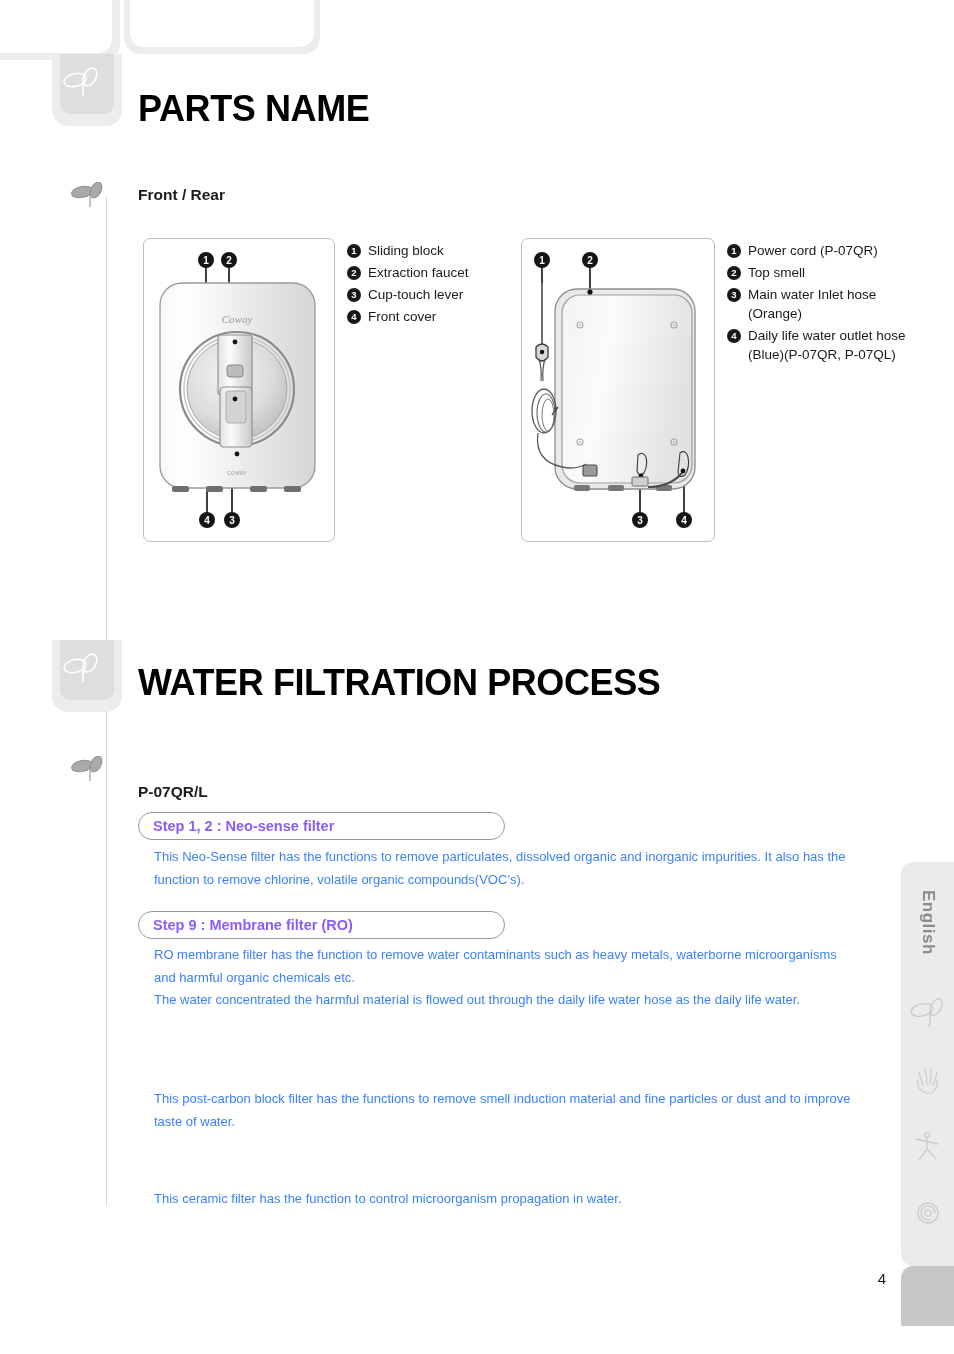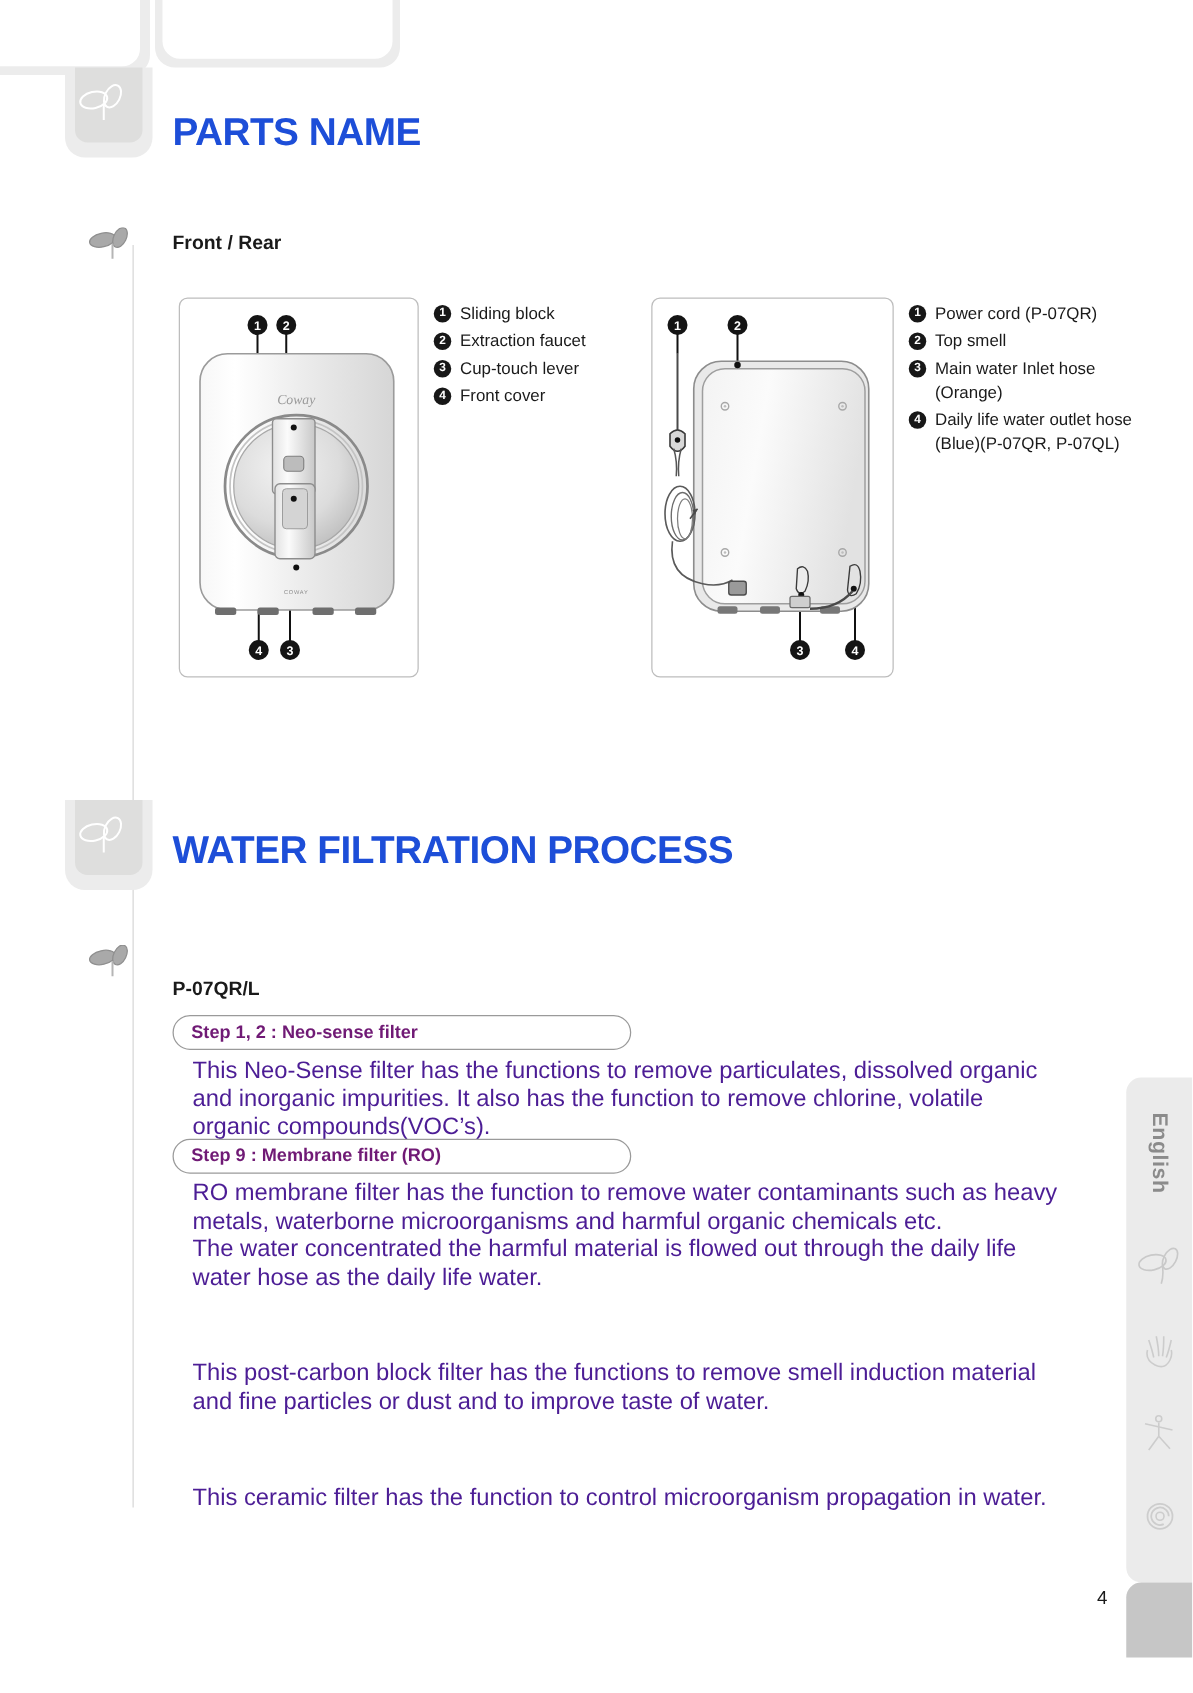--- a/index.html
+++ b/index.html
@@ -82,24 +82,24 @@
     top: 196px;
     width: 1px;
     height: 1010px;
     background: #d8d8d8;
   }
 
   
   .chapter-title {
     position: absolute;
     left: 138px;
-    font-size: 31px;
+    font-size: 36px;
     font-weight: bold;
     letter-spacing: -0.4px;
-    color: #1d4ed8;
+    color: #000000;
     white-space: nowrap;
   }
   #title-parts { top: 88px; }
   #title-filtration { top: 662px; }
 
   
   .subhead {
     position: absolute;
     left: 138px;
     font-size: 15.5px;
@@ -166,30 +166,30 @@
     height: 28px;
     border: 1.4px solid #9a9a9a;
     border-radius: 14px;
     background: #ffffff;
     box-sizing: border-box;
     display: flex;
     align-items: center;
     padding-left: 14px;
     font-size: 14.5px;
     font-weight: bold;
-    color: #701a75;
+    color: #8b5cf6;
     white-space: nowrap;
   }
   .step-body {
     position: absolute;
     left: 154px;
     width: 700px;
-    font-size: 19px;
+    font-size: 13px;
     line-height: 22.5px;
-    color: #4c1d95;
+    color: #3b82f6;
   }
 
   
   #lang-sidebar {
     position: absolute;
     left: 901px;
     top: 862px;
     width: 53px;
     height: 404px;
     background: #ebebeb;

